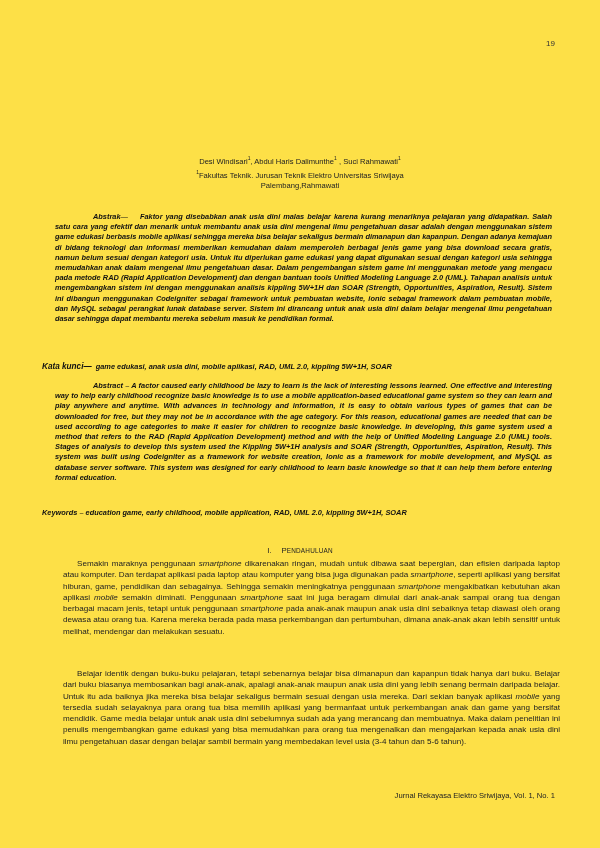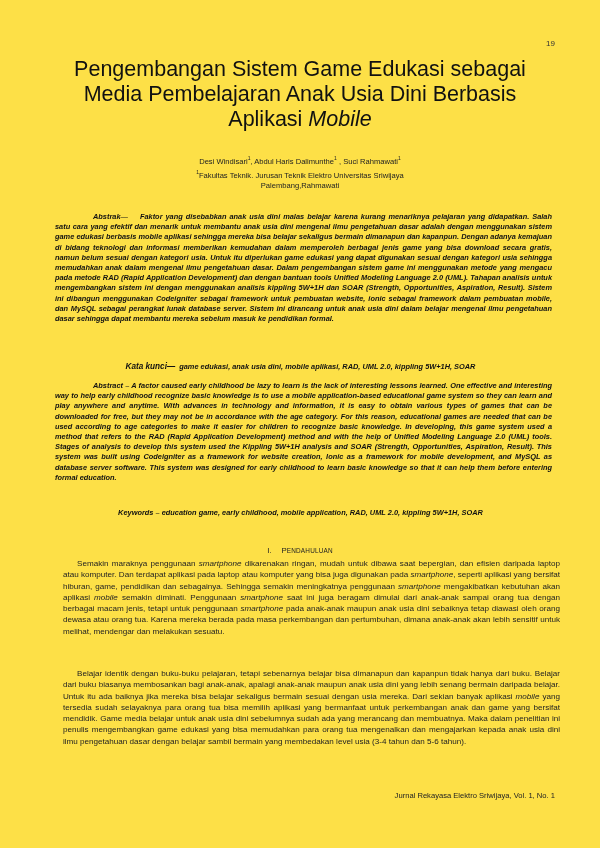--- a/index.html
+++ b/index.html
@@ -9,42 +9,37 @@
   .title { position: absolute; left: 30px; width: 540px; top: 57px; text-align: center;
            font: 21.5px/25px "Liberation Sans", sans-serif; color: #111; }
   .title i { font-style: italic; }
   .authors { position: absolute; left: 100px; width: 400px; top: 153px; text-align: center;
              font: 7.6px/11px "Liberation Sans", sans-serif; color: #222; }
   .authors sup { font-size: 5px; }
   .email { color: #3a6fb5; text-decoration: underline; }
   .abs { position: absolute; left: 55px; width: 497px; font: italic bold 7.4px/10.2px "Liberation Sans", sans-serif;
          text-align: justify; color: #111; }
   .abs .indent { display: inline-block; width: 38px; }
-  .kw { position: absolute; left: 52px; width: 497px; font: italic bold 7.4px/10px "Liberation Sans", sans-serif; color: #111; text-align: center; }
+  .kw { position: absolute; left: 42px; width: 497px; font: italic bold 7.4px/10px "Liberation Sans", sans-serif; color: #111; }
   .kw .lbl { font-size: 8.2px; }
   .section-head { position: absolute; left: 0; width: 600px; top: 546px; text-align: center;
                   font: 7.8px "Liberation Sans", sans-serif; color: #222; letter-spacing: 0.2px; }
   .section-head .sc { font-size: 6.4px; }
   .body-text { position: absolute; left: 63px; width: 497px; font: 8.1px/11.3px "Liberation Sans", sans-serif;
                text-align: justify; color: #222; text-indent: 14px; }
   .body-text i { font-style: italic; }
   .footer { position: absolute; right: 45px; top: 791px; font: 7.6px "Liberation Sans", sans-serif; color: #222; margin-left: 20px; }
 </style>
 </head>
 <body>
 
 <div class="page">
 
   <div class="page-num">19</div>
 
-  <div class="title">
-    <div>Pengembangan Sistem Game Edukasi sebagai</div>
-    <div>Media Pembelajaran Anak Usia Dini Berbasis</div>
-    <div><span>Aplikasi </span><i>Mobile</i></div>
-  </div>
 
   <div class="authors">
     <div>
       <span>Desi Windisari</span><sup>1</sup>,
       <span>Abdul Haris Dalimunthe</span><sup>1</sup> ,
       <span>Suci Rahmawati</span><sup>1</sup>
     </div>
     <div><sup>1</sup><span>Fakultas Teknik. Jurusan Teknik Elektro Universitas Sriwijaya</span></div>
     <div>Palembang,Rahmawati</div>
   </div>

